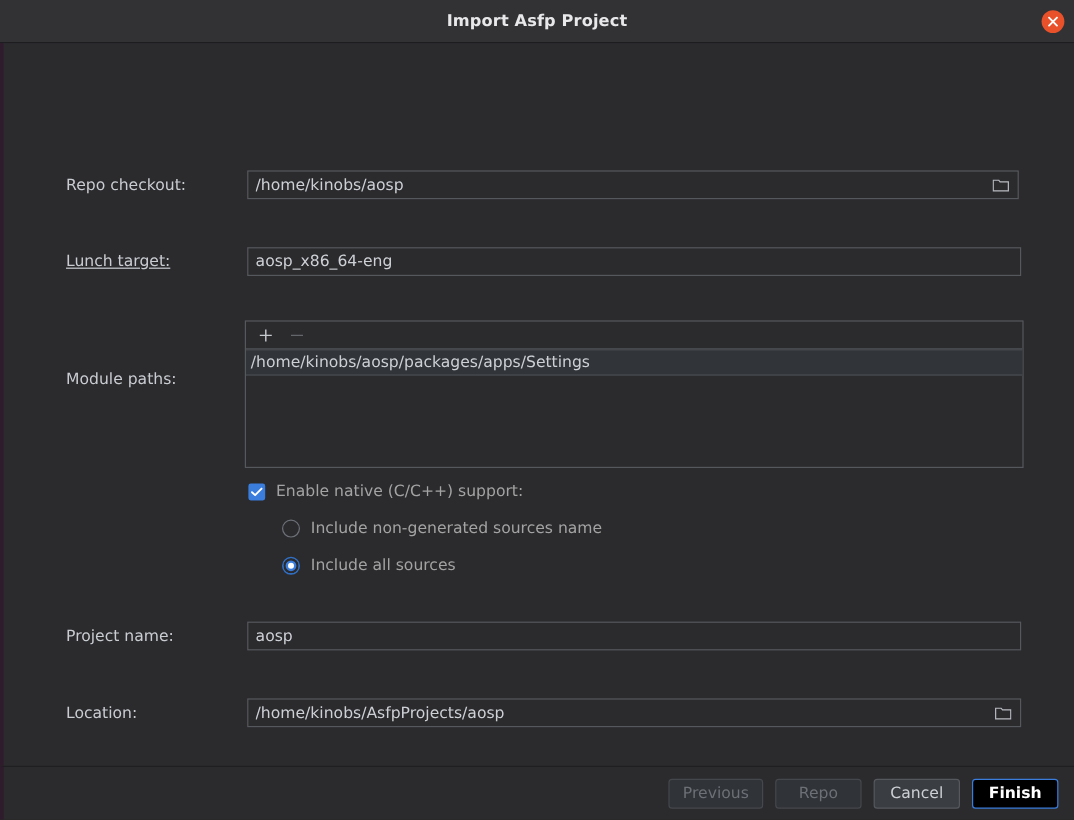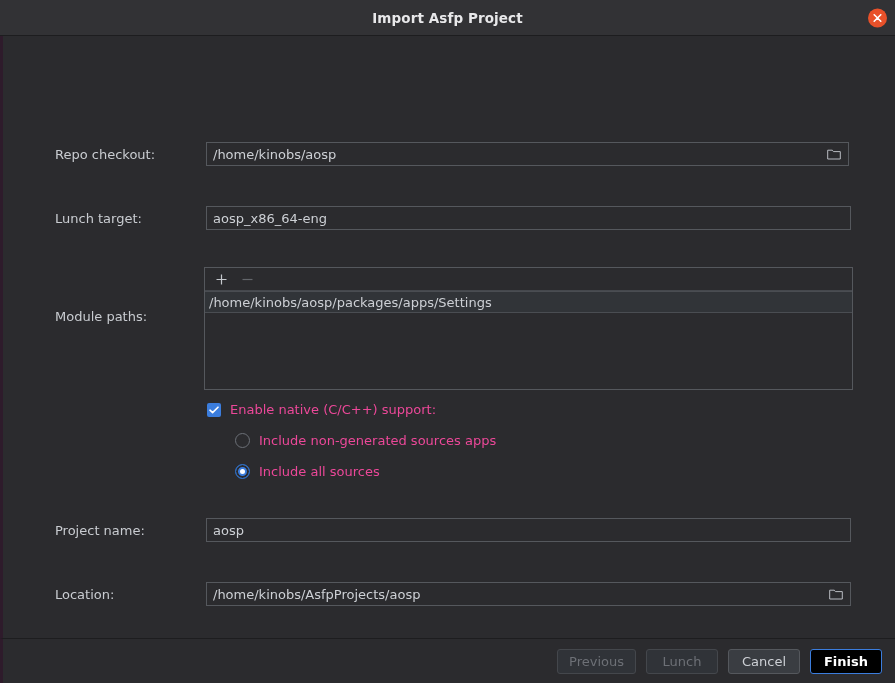--- a/index.html
+++ b/index.html
@@ -160,21 +160,21 @@
     border-radius: 2px;
     background: #3b7ddd;
     display: flex;
     align-items: center;
     justify-content: center;
     flex: 0 0 auto;
   }
   .check-label, .radio-label {
     margin-left: 9px;
     font-size: 13px;
-    color: #ec4899;
+    color: #a3a3a3;
     white-space: nowrap;
   }
   .radio {
     width: 15px;
     height: 15px;
     box-sizing: border-box;
     border-radius: 50%;
     flex: 0 0 auto;
     border: 1px solid #6c7077;
     background: #2b2b2e;
@@ -256,21 +256,21 @@
     <div class="field-label" style="top:111px;">Repo checkout:</div>
     <div class="text-field" style="left:203px; top:106px; width:643px;">
       <span class="value">/home/kinobs/aosp</span>
       <span class="folder-icon">
         <svg width="14" height="12" viewBox="0 0 14 12">
           <path d="M0.7 2.2 h4.6 l1.1 1.4 h6.9 v7.4 h-12.6 z" fill="none" stroke="#b9bcc2" stroke-width="1"></path>
         </svg>
       </span>
     </div>
 
-    <div class="field-label" style="top:175px;">Lunch target:</div>
+    <div class="field-label" style="top:175px;text-decoration:underline;">Lunch target:</div>
     <div class="text-field" style="left:203px; top:170px; width:645px;">
       <span class="value">aosp_x86_64-eng</span>
     </div>
 
     <div class="field-label" style="top:273px;">Module paths:</div>
     <div class="list-panel" style="left:201px; top:231px; width:649px; height:123px;">
       <div class="list-toolbar">
         <span class="tb-btn">
           <svg width="13" height="13" viewBox="0 0 13 13">
             <path d="M6.5 1.5 V11.5 M1.5 6.5 H11.5" stroke="#c6c9ce" stroke-width="1.2"></path>
@@ -293,21 +293,21 @@
       <span class="checkbox">
         <svg width="10" height="8" viewBox="0 0 10 8">
           <path d="M1 4.2 L3.6 6.6 L9 1.2" fill="none" stroke="#ffffff" stroke-width="1.6" stroke-linecap="round" stroke-linejoin="round"></path>
         </svg>
       </span>
       <span class="check-label">Enable native (C/C++) support:</span>
     </div>
 
     <div class="radio-row" style="left:232px; top:397px;">
       <span class="radio"></span>
-      <span class="radio-label">Include non-generated sources apps</span>
+      <span class="radio-label">Include non-generated sources name</span>
     </div>
 
     <div class="radio-row" style="left:232px; top:428px;">
       <span class="radio checked">
           <span class="dot"></span>
         </span>
       <span class="radio-label">Include all sources</span>
     </div>
 
     <div class="field-label" style="top:487px;">Project name:</div>
@@ -322,18 +322,18 @@
         <svg width="14" height="12" viewBox="0 0 14 12">
           <path d="M0.7 2.2 h4.6 l1.1 1.4 h6.9 v7.4 h-12.6 z" fill="none" stroke="#b9bcc2" stroke-width="1"></path>
         </svg>
       </span>
     </div>
 
   </div>
 
   <div class="footer">
     <div class="btn disabled">Previous</div>
-    <div class="btn disabled">Lunch</div>
+    <div class="btn disabled">Repo</div>
     <div class="btn">Cancel</div>
     <div class="btn primary">Finish</div>
   </div>
 
 </div>
 
 </body></html>

